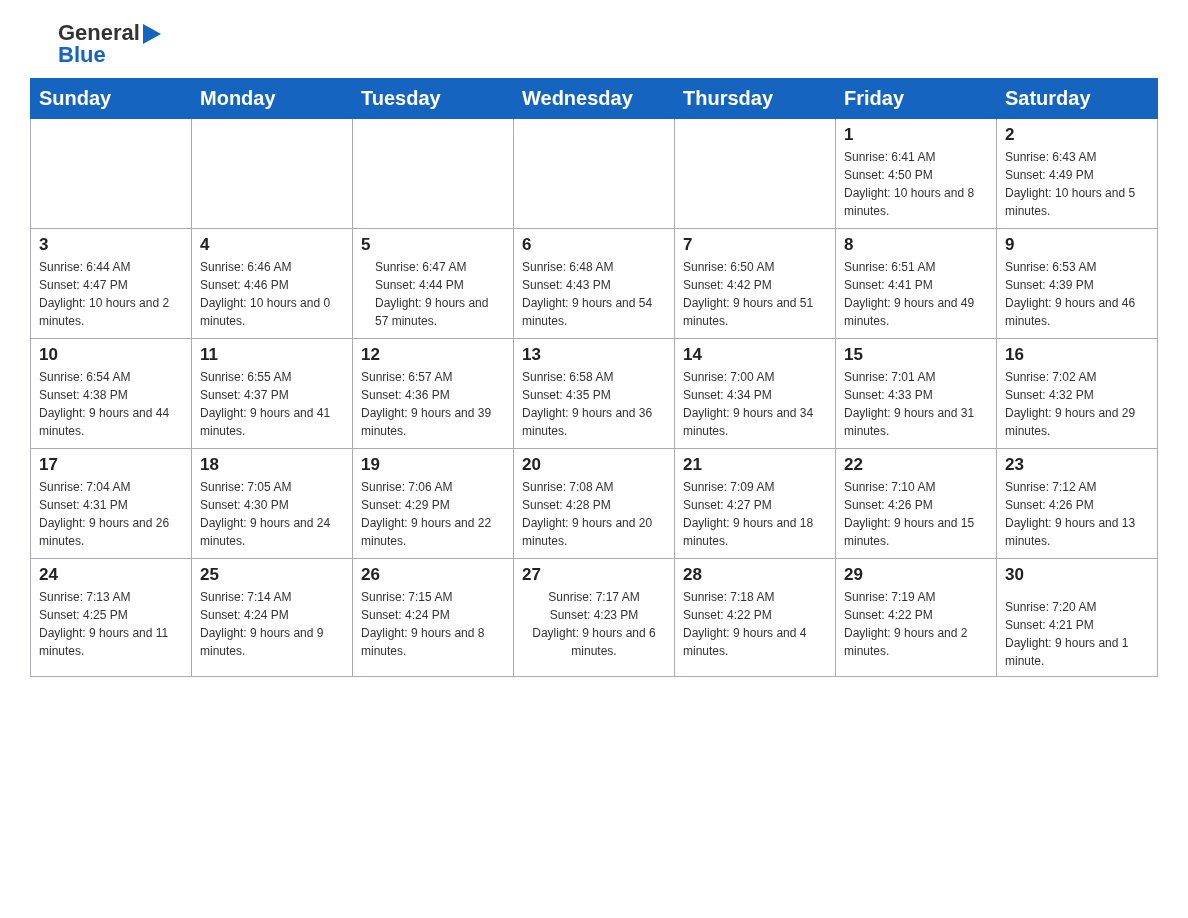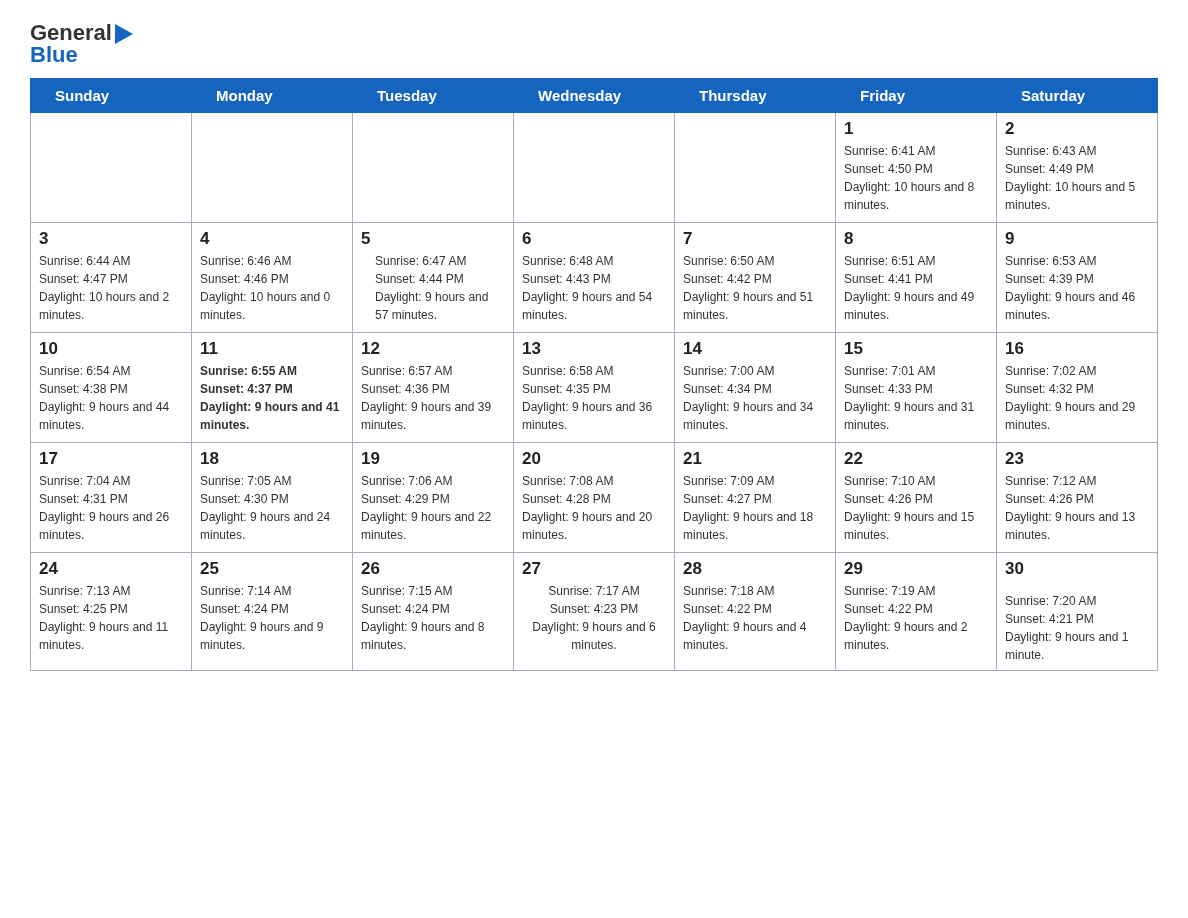--- a/index.html
+++ b/index.html
@@ -32,22 +32,22 @@
     }
     .calendar {
       width: 100%;
       border-collapse: collapse;
       margin-top: 10px;
     }
     .calendar th {
       background-color: #1565c0;
       color: #fff;
       text-align: left;
-      padding: 8px 24px;
-      font-size: 15px;
+      padding: 8px 8px;
+      font-size: 20px;
       border: 1px solid #1565c0;
     }
     .calendar td {
       border: 1px solid #aab;
       vertical-align: top;
       padding: 6px 8px;
       width: calc(100% / 7);
       min-height: 100px;
     }
     .day-number {
@@ -65,20 +65,21 @@
     .empty-cell {
       background: #fff;
     }
     tr.week-row td {
       height: 110px;
     }
     .logo-wrapper {
       display: flex;
       flex-direction: column;
       align-items: flex-start;
+      margin-left: 28px;
     }
     .logo-line1 {
       display: flex;
       align-items: center;
     }
     .logo-general {
       font-size: 22px;
       font-weight: bold;
       color: #333;
     }
@@ -191,21 +192,21 @@
       </tr>
       <tr class="week-row">
         <td>
           <span class="day-number">10</span>
           <div class="day-info" style="white-space: pre-line;">Sunrise: 6:54 AM
 Sunset: 4:38 PM
 Daylight: 9 hours and 44 minutes.</div>
         </td>
         <td>
           <span class="day-number">11</span>
-          <div class="day-info" style="white-space: pre-line; font-weight: bold;">Sunrise: 6:55 AM
+          <div class="day-info" style="white-space: pre-line;">Sunrise: 6:55 AM
 Sunset: 4:37 PM
 Daylight: 9 hours and 41 minutes.</div>
         </td>
         <td>
           <span class="day-number">12</span>
           <div class="day-info" style="white-space: pre-line;">Sunrise: 6:57 AM
 Sunset: 4:36 PM
 Daylight: 9 hours and 39 minutes.</div>
         </td>
         <td>

